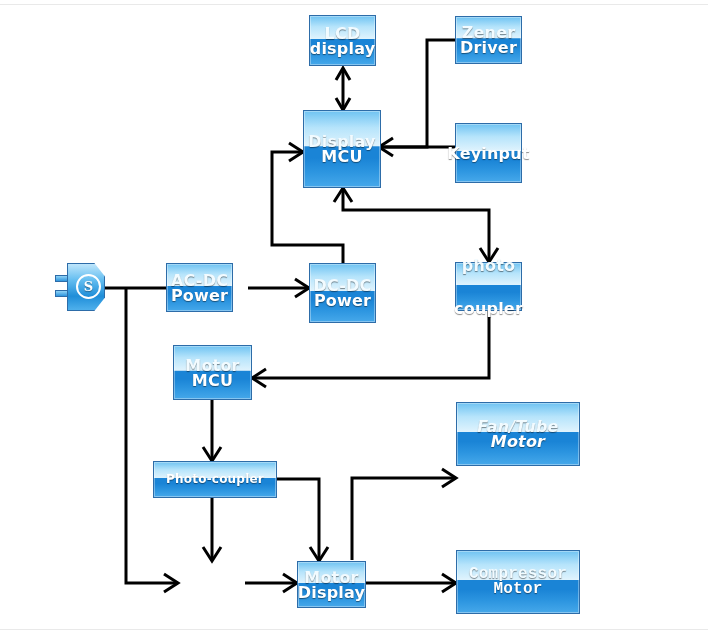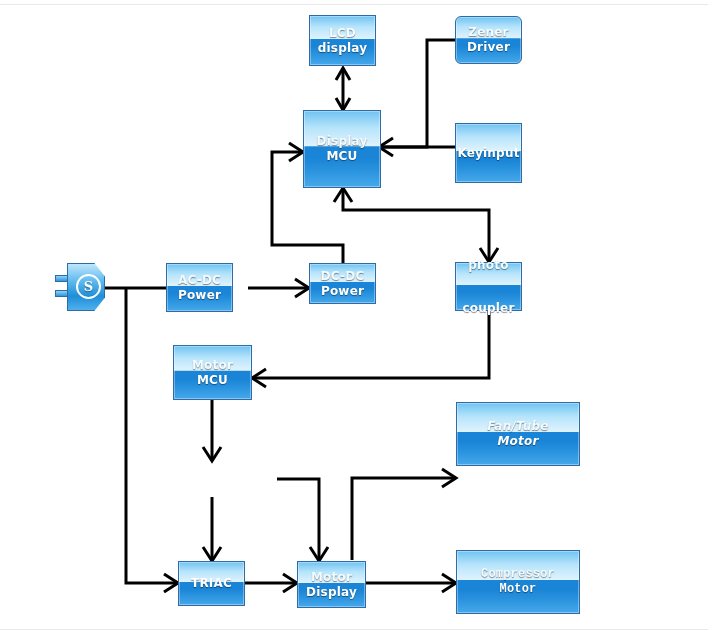--- a/index.html
+++ b/index.html
@@ -44,21 +44,21 @@
         #2c95e0 80%,
         #46a8ea 100%);
     box-shadow: 0 0 0 1px rgba(255,255,255,0.35) inset;
     display: flex;
     flex-direction: column;
     align-items: center;
     justify-content: center;
     color: #ffffff;
     font-family: "DejaVu Sans", sans-serif;
     font-weight: bold;
-    font-size: 12px;
+    font-size: 16px;
     line-height: 15px;
     text-align: center;
     letter-spacing: 0.2px;
     text-shadow: 0 1px 1px rgba(0,0,0,0.45);
     user-select: none;
   }
   .block .ln { display: block; white-space: nowrap; }
   
   .block .ln1 { color: #f2fbff; }
   .block .ln2 { color: #ffffff; }
@@ -196,63 +196,63 @@
     <div class="prong p2"></div>
     <div class="body"></div>
     <div class="ring">S</div>
   </div>
 
   <div class="block" style="left:309px; top:15px; width:67px; height:51px;">
     <span class="ln ln1">LCD</span>
     <span class="ln ln2">display</span>
   </div>
 
-  <div class="block" style="left:455px; top:16px; width:67px; height:48px;border-radius:6px;">
+  <div class="block" style="left:455px; top:16px; width:67px; height:48px;">
     <span class="ln ln1">Zener</span>
     <span class="ln ln2">Driver</span>
   </div>
 
   <div class="block" style="left:303px; top:110px; width:78px; height:78px;">
     <span class="ln ln1">Display</span>
     <span class="ln ln2">MCU</span>
   </div>
 
   <div class="block" style="left:455px; top:123px; width:67px; height:60px;">
     <span class="ln ln2">Keyinput</span>
   </div>
 
   <div class="block" style="left:166px; top:263px; width:67px; height:49px;">
     <span class="ln ln1">AC-DC</span>
     <span class="ln ln2">Power</span>
   </div>
 
-  <div class="block" style="left:309px; top:263px; width:67px; height:41px;">
+  <div class="block" style="left:309px; top:263px; width:67px; height:60px;">
     <span class="ln ln1">DC-DC</span>
     <span class="ln ln2">Power</span>
   </div>
 
   <div class="block" style="left:455px; top:262px; width:67px; height:49px;gap:28px;">
     <span class="ln ln1">photo</span>
     <span class="ln ln2">coupler</span>
   </div>
 
   <div class="block" style="left:173px; top:345px; width:79px; height:55px;">
     <span class="ln ln1">Motor</span>
     <span class="ln ln2">MCU</span>
   </div>
 
   <div class="block" style="left:456px; top:402px; width:124px; height:64px;font-style:italic;">
     <span class="ln ln1">Fan/Tube</span>
     <span class="ln ln2">Motor</span>
   </div>
 
-
-  <div class="block" style="left:178px; top:561px; width:67px; height:45px;">
-    <span class="ln ln2">TRIAC</span>
-  </div>
+  <div class="block wide" style="left:153px; top:461px; width:124px; height:37px;">
+    <span class="ln ln2">Photo-coupler</span>
+  </div>
+
 
   <div class="block" style="left:297px; top:561px; width:69px; height:47px;">
     <span class="ln ln1">Motor</span>
     <span class="ln ln2">Display</span>
   </div>
 
   <div class="block" style="left:456px; top:550px; width:124px; height:64px;font-family:Liberation Mono, monospace;">
     <span class="ln ln1">Compressor</span>
     <span class="ln ln2">Motor</span>
   </div>

